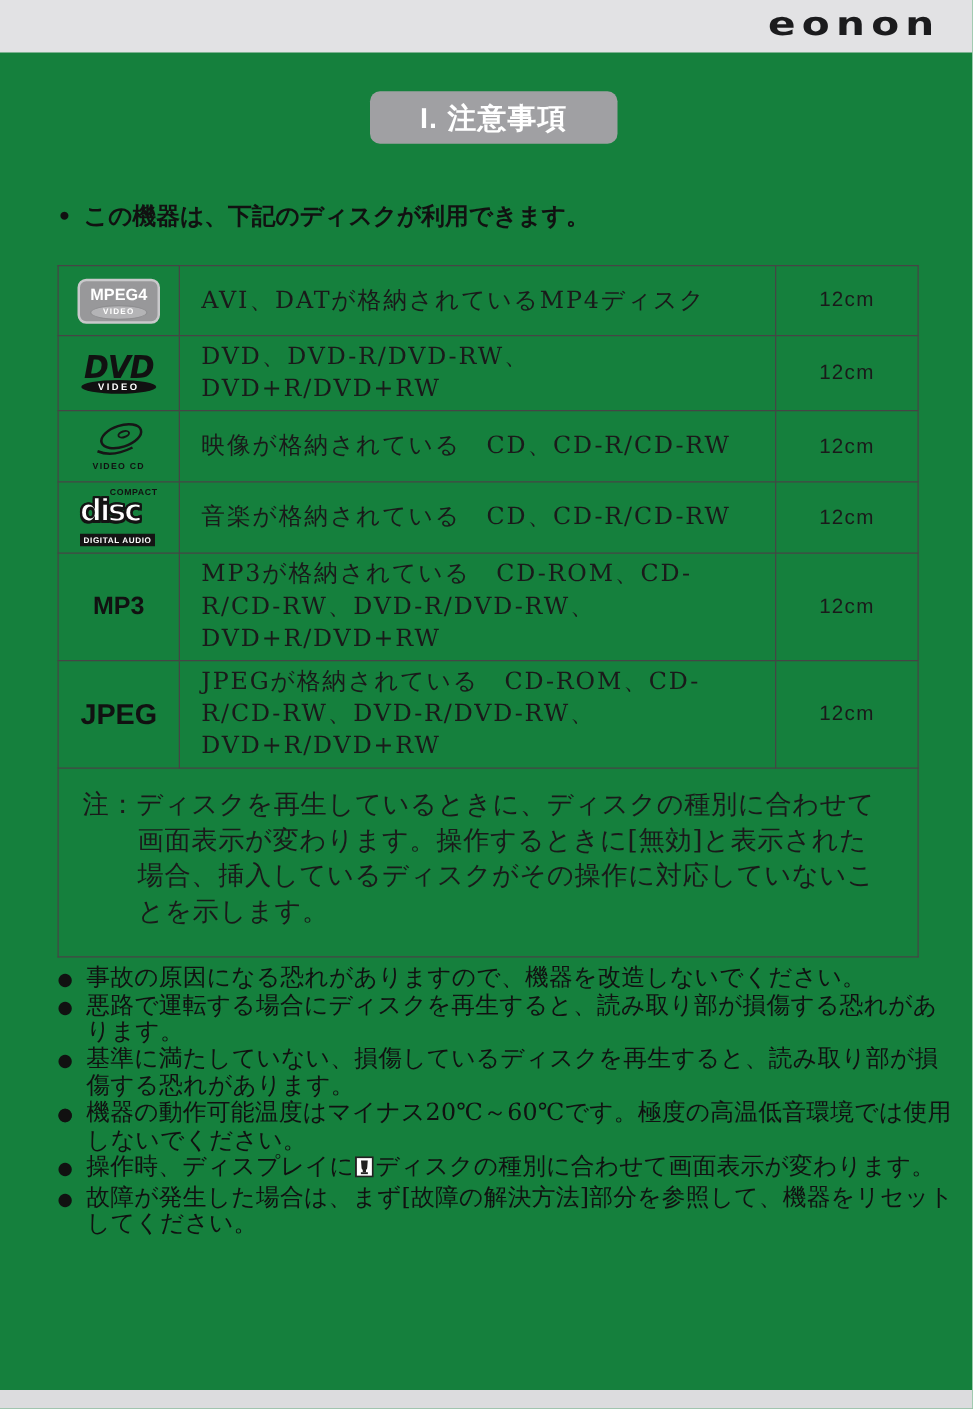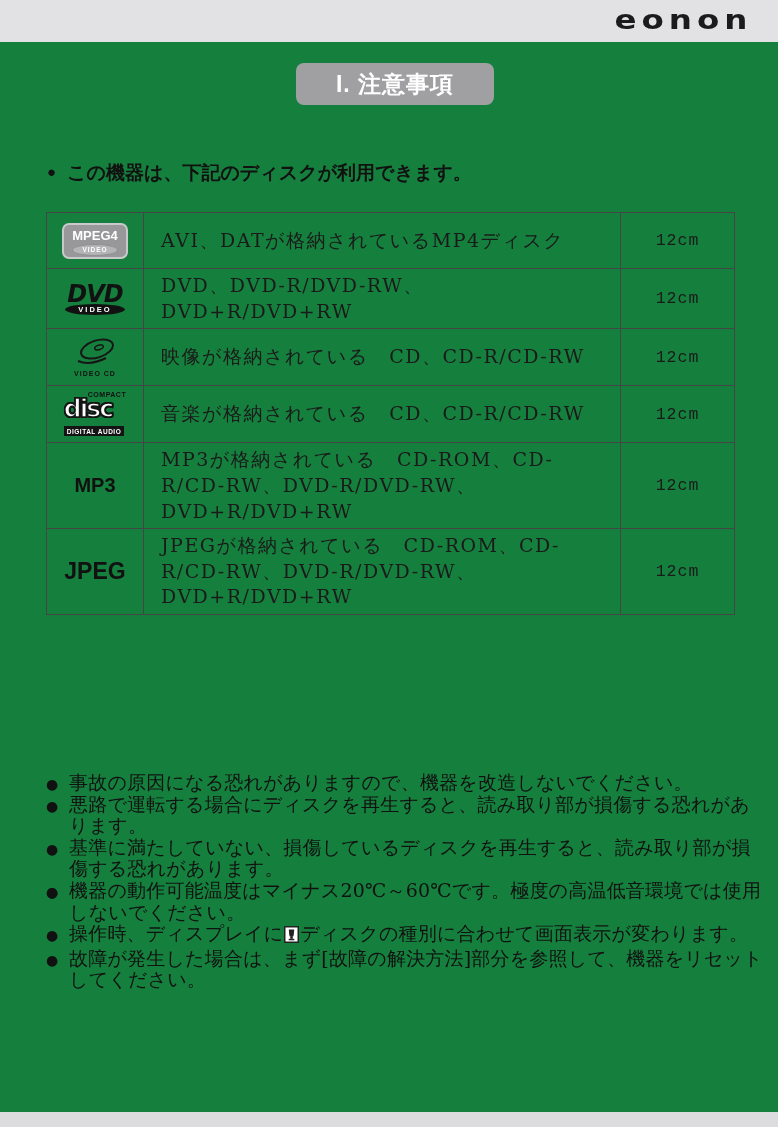--- a/index.html
+++ b/index.html
@@ -7,42 +7,42 @@
         font-family:"DejaVu Serif","Liberation Serif",serif;color:#1a1a1a;}
 
   
   .header-bar{position:absolute;top:0;left:0;width:778px;height:42px;background:#e2e2e4;}
   .brand{position:absolute;top:5px;right:26px;font-family:"DejaVu Sans","Liberation Sans",sans-serif;
          font-weight:bold;font-size:26px;letter-spacing:4px;color:#1b1b1d;
          transform:scaleX(1.25);transform-origin:right center;}
   .footer-bar{position:absolute;bottom:0;left:0;width:778px;height:15px;background:#dcdcde;}
 
   
-  .title-box{position:absolute;left:296px;top:63px;width:198px;height:42px;background:#a0a0a3;
+  .title-box{position:absolute;left:296px;top:73px;width:198px;height:42px;background:#a0a0a3;
              border-radius:8px;text-align:center;line-height:42px;
              font-family:"Liberation Sans","DejaVu Sans",sans-serif;
              font-weight:bold;font-size:23px;color:#ffffff;letter-spacing:1px;}
 
   
   .intro{position:absolute;left:47px;top:160px;width:700px;
          font-family:"Liberation Sans","DejaVu Sans",sans-serif;
          font-weight:bold;font-size:19px;color:#111;}
   .intro .blt{font-size:15px;margin-right:11px;vertical-align:2px;}
 
   
   table.disc{position:absolute;left:46px;top:212px;width:688px;border-collapse:collapse;
              table-layout:fixed;}
   table.disc th,table.disc td{border:1px solid #454545;overflow:hidden;}
   col.c-logo{width:97px;} col.c-meaning{width:477px;} col.c-size{width:114px;}
   th.h-logo{height:40px;font-weight:normal;font-size:20px;}
   th.h-meaning{font-weight:normal;font-size:21px;}
   th.h-size{font-weight:normal;font-size:16.5px;line-height:1.18;padding:0 4px;}
   td.logo-cell{text-align:center;vertical-align:middle;}
   td.meaning-cell{font-size:19px;letter-spacing:1.5px;padding:4px 14px 4px 17px;line-height:1.35;}
-  td.size-cell{text-align:center;font-family:Liberation Mono, monospace;
+  td.size-cell{text-align:center;font-family:Liberation Sans, sans-serif;
                font-size:16.5px;letter-spacing:1px;}
   tr.r1{height:56px;} tr.r2{height:56px;} tr.r3{height:57px;}
   tr.r4{height:57px;} tr.r5{height:59px;} tr.r6{height:60px;}
   tr.rnote{height:151px;}
   td.note-cell{vertical-align:top;padding:14px 20px 0 19px;}
   .note-text{display:block;max-width:608px;font-size:21px;line-height:28.5px;
              letter-spacing:0.5px;padding-left:2.1em;text-indent:-2.1em;}
 
   
   .mpeg4{position:relative;display:inline-block;width:66px;height:36px;background:#98989a;
@@ -164,20 +164,25 @@
     </tr>
 
     <tr class="r6">
       <td class="logo-cell">
         <div class="jpeg-logo">JPEG</div>
       </td>
       <td class="meaning-cell">JPEGが格納されている　CD-ROM、CD-R/CD-RW、DVD-R/DVD-RW、DVD+R/DVD+RW</td>
       <td class="size-cell">12cm</td>
     </tr>
 
+    <tr class="rnote">
+      <td class="note-cell" colspan="3">
+        <span class="note-text">注：ディスクを再生しているときに、ディスクの種別に合わせて画面表示が変わります。操作するときに[無効]と表示された場合、挿入しているディスクがその操作に対応していないことを示します。</span>
+      </td>
+    </tr>
   </tbody>
     </table>
 
   <div class="precautions">
     <div class="prec">
       <span class="blt">●</span>
       <span>事故の原因になる恐れがありますので、機器を改造しないでください。</span>
     </div>
     <div class="prec">
       <span class="blt">●</span>

